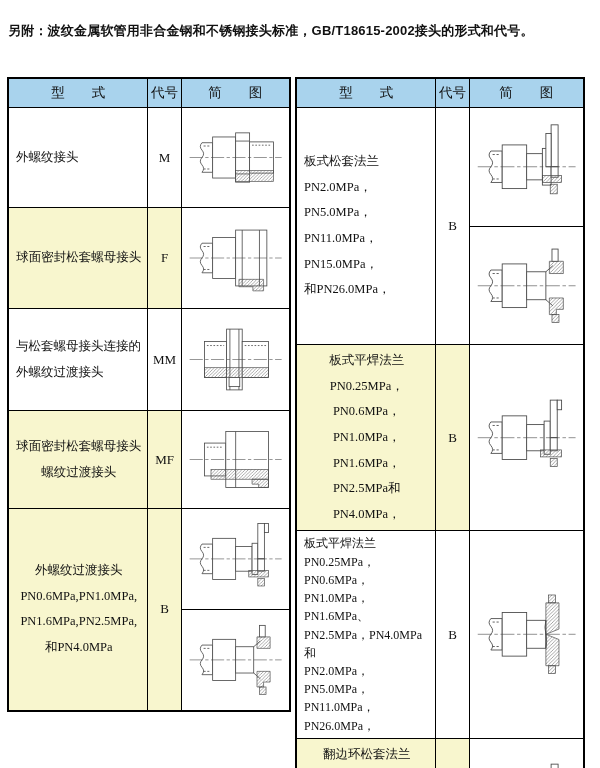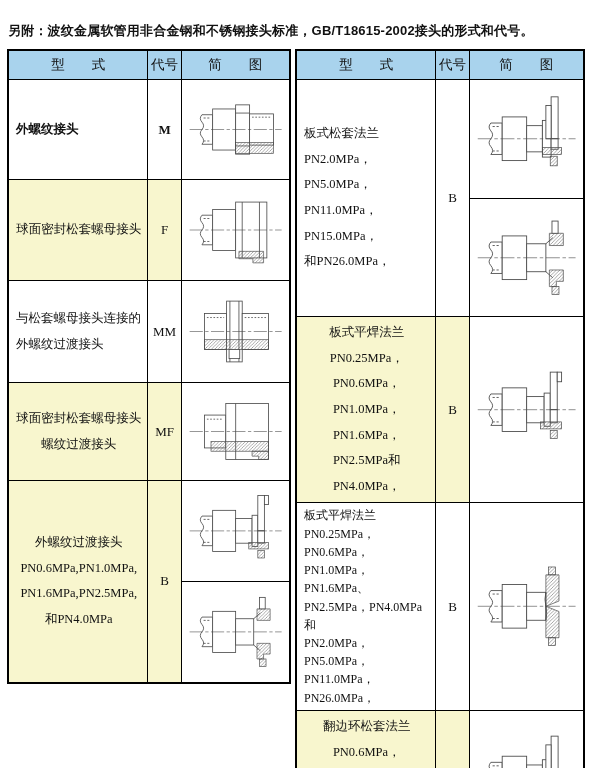--- a/index.html
+++ b/index.html
@@ -13,21 +13,21 @@
     font-family:"Liberation Serif","DejaVu Serif",serif;
     overflow:hidden;
   }
   .page{padding:5px 7px;}
   .intro{
     font-family:"Liberation Sans","DejaVu Sans",sans-serif;
     font-weight:bold;font-size:13px;letter-spacing:.2px;
     margin:17px 0 9px 1px;white-space:nowrap;
   }
   .tables{display:flex;gap:4px;align-items:flex-start;}
-  table.t{border-collapse:collapse;table-layout:fixed;border:2px solid var(--bd);background:#fff;}
+  table.t{border-collapse:collapse;table-layout:fixed;border:2px solid var(--bd);background:#fff;margin-top:28px;}
   .t th,.t td{border:1px solid var(--bd);padding:0;overflow:hidden;}
   .t th{
     background:var(--hdr);font-weight:normal;font-size:13.5px;
     height:28px;text-align:center;vertical-align:middle;
   }
   td.type{
     font-size:12.5px;line-height:2.05;padding:3px 6px 3px 7px;
     white-space:pre-line;vertical-align:middle;text-align:left;
   }
   tr.tight td.type{font-size:12px;line-height:1.52;}
@@ -52,21 +52,21 @@
           <col style="width:139px">
           <col style="width:33px">
           <col style="width:108px">
         </colgroup>
       <tbody>
           <tr class="head" style="height:28px;">
         <th>型　　式</th>
         <th>代号</th>
         <th>简　　图</th>
       </tr>
-      <tr style="height:100px;font-weight:bold;">
+      <tr style="height:100px;">
         <td class="type">外螺纹接头</td>
         <td class="code">M</td>
         <td class="diag">
               <div class="dstack">
           <div class="dsub">
                   <svg viewBox="0 0 116 100" preserveAspectRatio="xMidYMid meet">
                     <defs>
                       <pattern id="hp" width="4" height="4" patternUnits="userSpaceOnUse">
                         <path d="M0,4L4,0" stroke="#6d6d6d" stroke-width="0.7"></path>
                       </pattern>

